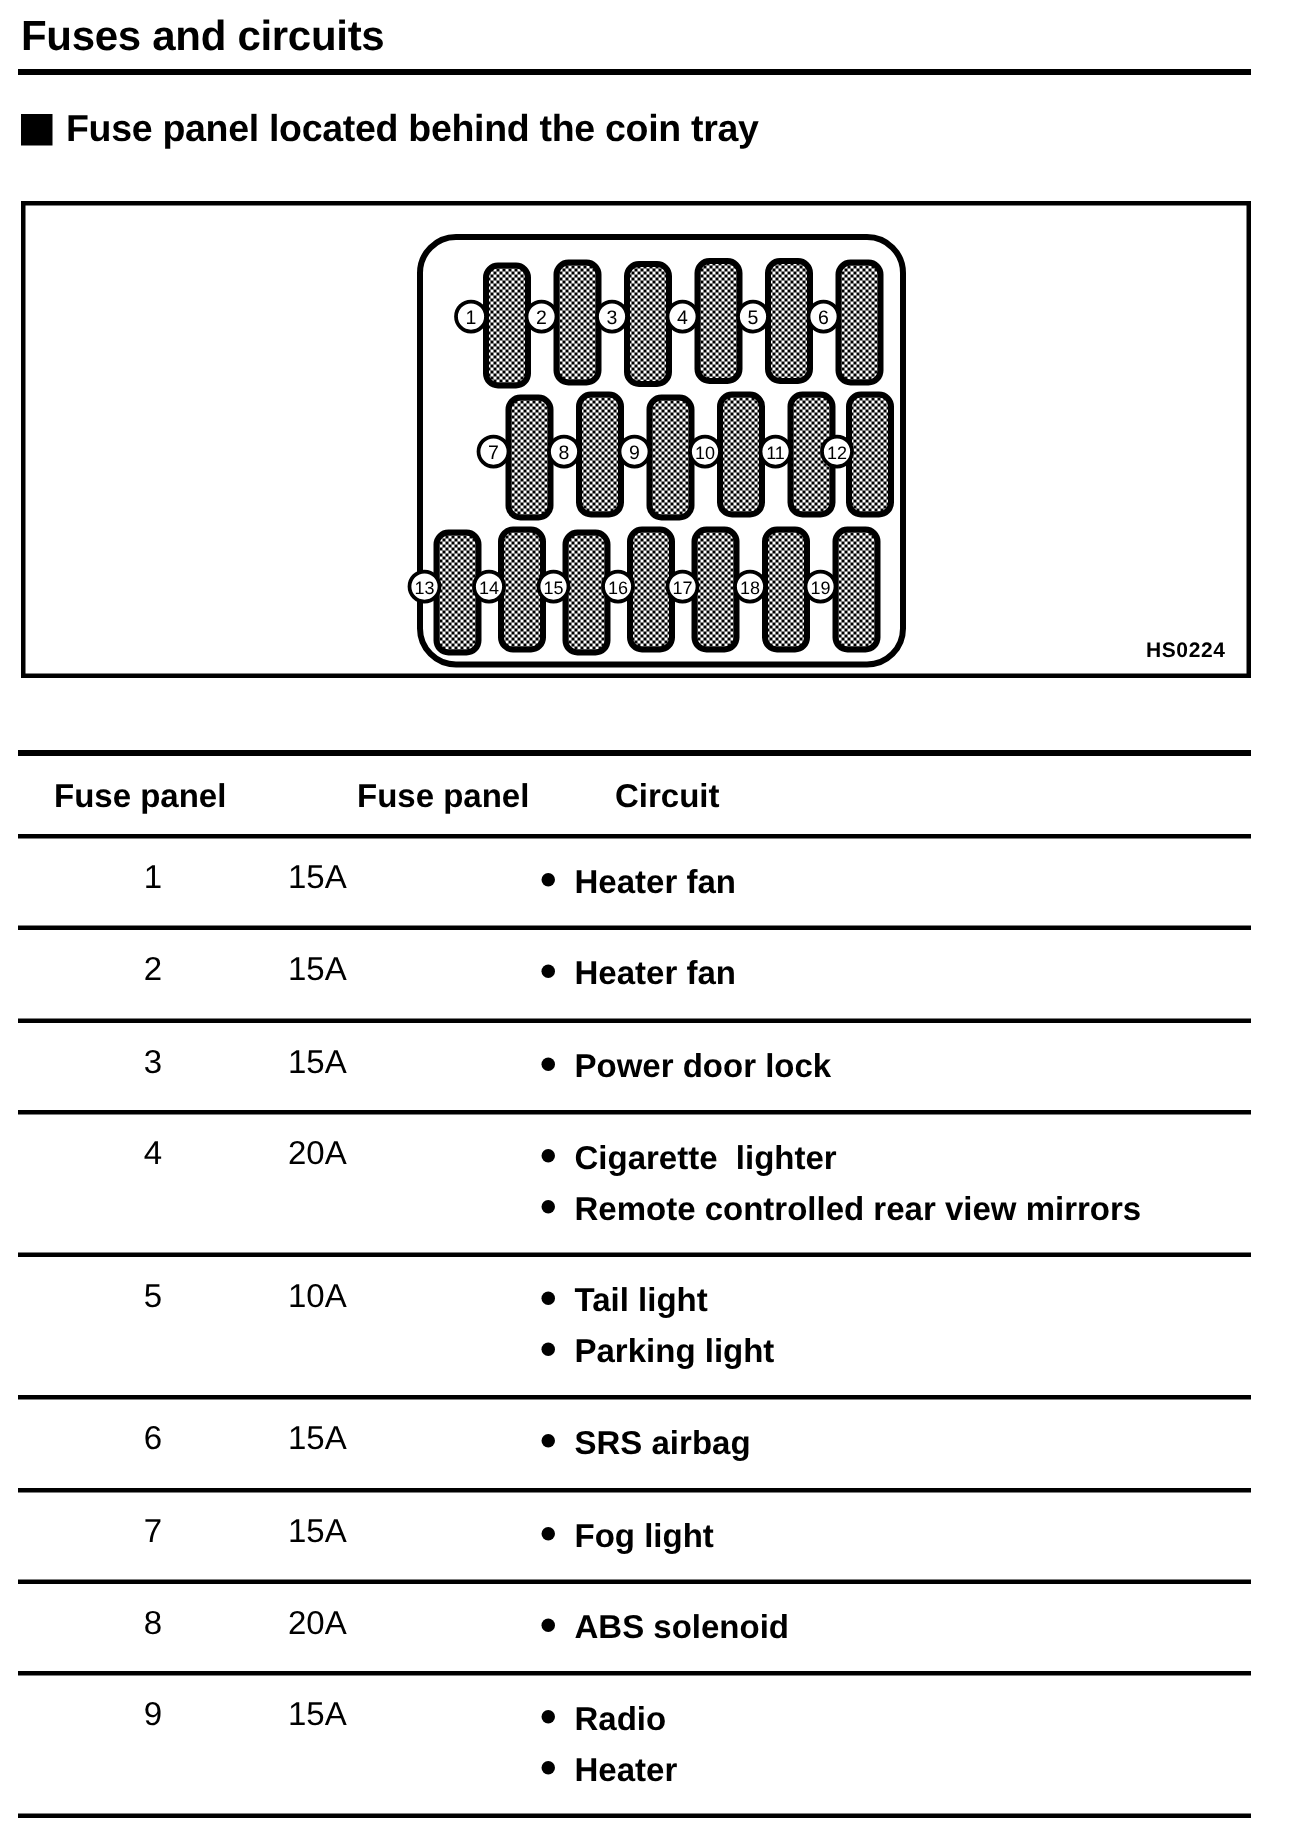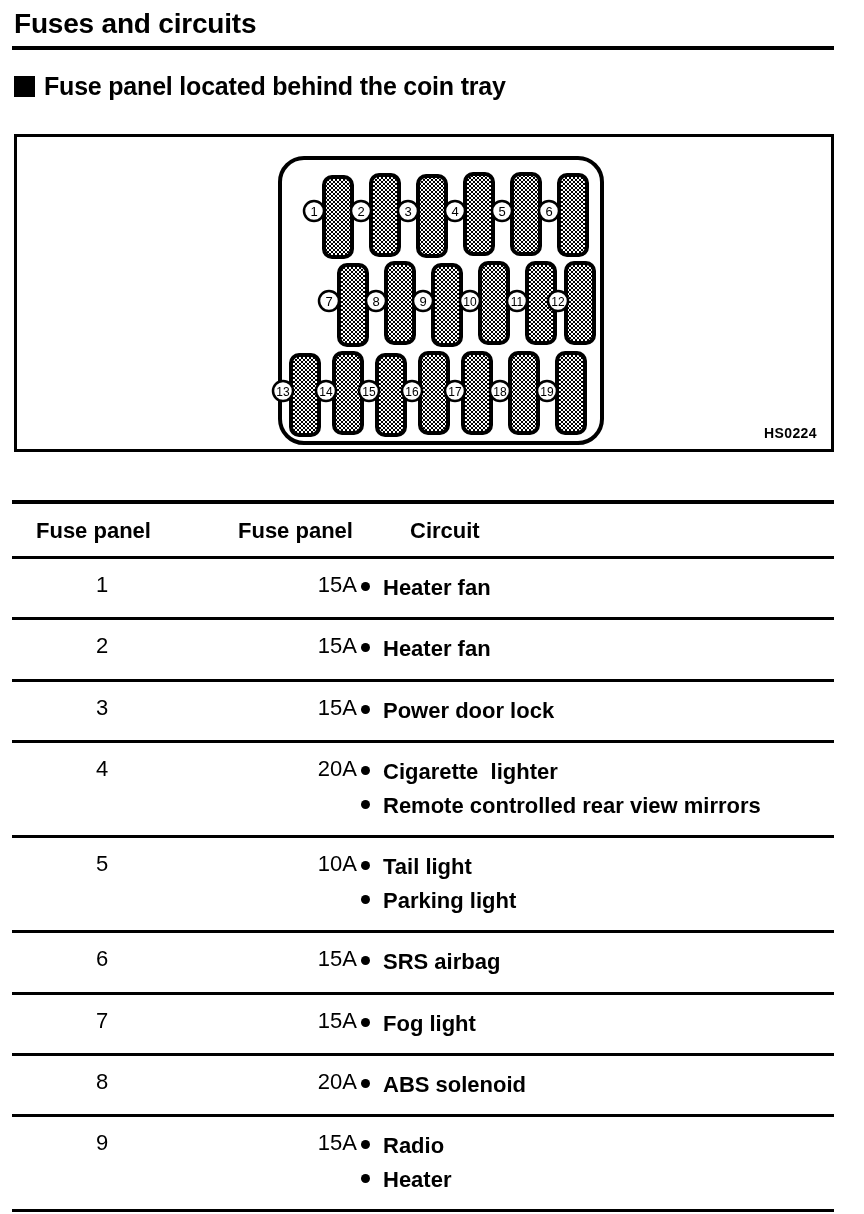--- a/index.html
+++ b/index.html
@@ -111,21 +111,21 @@
   }
   .c-panel {
     width: 180px;
     flex: 0 0 180px;
     text-align: center;
     font-size: 22px;
   }
   .c-rating {
     width: 165px;
     flex: 0 0 165px;
-    text-align: right;
+    text-align: left;
     font-size: 22px;
   }
   .c-circuit {
     flex: 1 1 auto;
     padding-left: 4px;
   }
 
   .header-row {
     padding: 14px 0 12px 0;
   }

